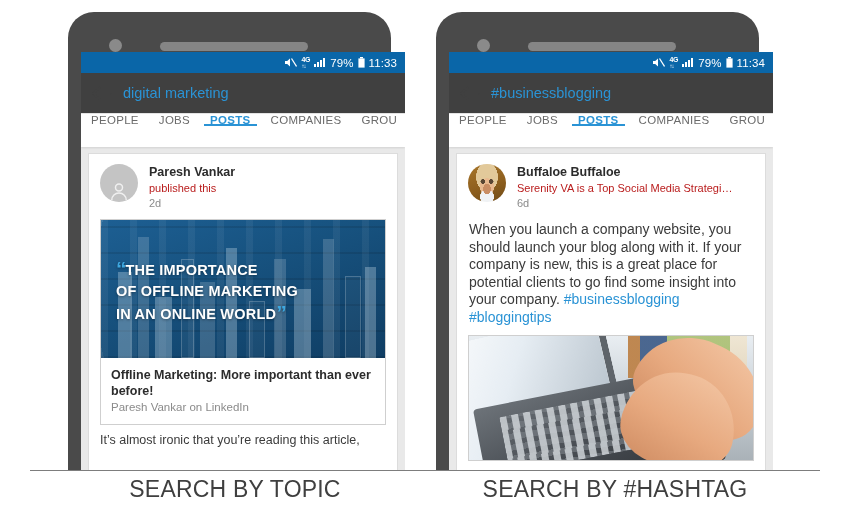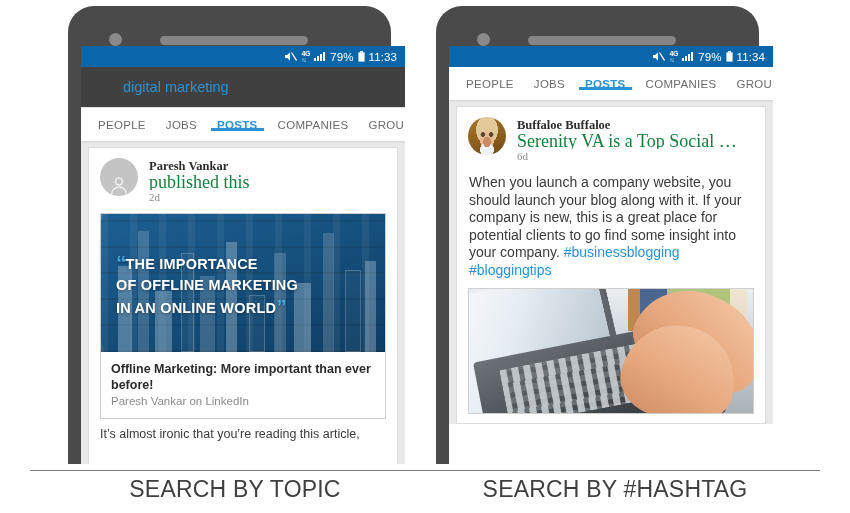--- a/index.html
+++ b/index.html
@@ -11,21 +11,21 @@
     width: 850px;
     height: 513px;
     position: relative;
     overflow: hidden;
     font-family: "Liberation Sans", sans-serif;
   }
 
   
   .phone {
     position: absolute;
-    top: 6px;
+    top: 12px;
     width: 323px;
     height: 458px;
     background: #4a4a4a;
     border-radius: 26px 26px 0 0;
     box-sizing: border-box;
     padding: 40px 13px 0 13px;
   }
   #phone-left  { left: 68px; }
   #phone-right { left: 436px; }
 
@@ -95,23 +95,22 @@
   }
   .search-query {
     font-size: 14.5px;
     color: #2a93d5;
   }
 
   
   .tabs {
     height: 33px;
     display: flex;
-    align-items: center;
+    align-items: flex-start;
     background: #fff;
-    padding-left: 7px;
     box-shadow: 0 1px 2px rgba(0,0,0,.10);
     position: relative;
     z-index: 2;
   }
   .tab {
     display: flex;
     align-items: center;
     padding: 0 10px;
     font-size: 11.5px;
     color: #6b6b6b;
@@ -173,31 +172,30 @@
       radial-gradient(circle at 39% 46%, #5a4633 0 7%, rgba(0,0,0,0) 8%),
       radial-gradient(circle at 61% 46%, #5a4633 0 7%, rgba(0,0,0,0) 8%),
       radial-gradient(ellipse at 50% 66%, #c98d63 0 14%, rgba(0,0,0,0) 15%);
   }
   .author-meta {
     margin-left: 11px;
     min-width: 0;
     display: flex;
     flex-direction: column;
     justify-content: center;
-    font-family: Liberation Serif, serif;
   }
   .author-name {
     font-size: 12.5px;
     font-weight: bold;
     color: #2c2c2c;
     line-height: 16px;
   }
   .author-sub {
-    font-size: 18px;
-    color: #15803d;
+    font-size: 11px;
+    color: #b91c1c;
     line-height: 16px;
     white-space: nowrap;
     overflow: hidden;
     text-overflow: ellipsis;
     max-width: 232px;
   }
   .author-time {
     font-size: 11px;
     color: #8b8b8b;
     line-height: 15px;
@@ -481,20 +479,29 @@
       <span class="sb-text">79%</span>
       <span class="sb-icon">
         <svg width="7" height="11" viewBox="0 0 7 11">
             <rect x="2" y="0" width="3" height="1.4" fill="#fff"></rect>
             <rect x="0.4" y="1.4" width="6.2" height="9.2" fill="#fff"></rect>
           </svg>
       </span>
       <span class="sb-text">11:34</span>
     </div>
 
+    <div class="searchbar">
+      <span class="back-arrow">
+        <svg width="20" height="15" viewBox="0 0 20 15">
+            <path d="M7.6 1L1.6 7.5l6 6.5" stroke="#404040" stroke-width="2.1" fill="none" stroke-linecap="round" stroke-linejoin="round"></path>
+            <path d="M1.8 7.5H18" stroke="#404040" stroke-width="2.1" stroke-linecap="round"></path>
+          </svg>
+      </span>
+      <span class="search-query">#businessblogging</span>
+    </div>
 
     <div class="tabs">
       <div class="tab">PEOPLE</div>
       <div class="tab">JOBS</div>
       <div class="tab active">POSTS</div>
       <div class="tab">COMPANIES</div>
       <div class="tab">GROU</div>
     </div>
 
     <div class="feed">

